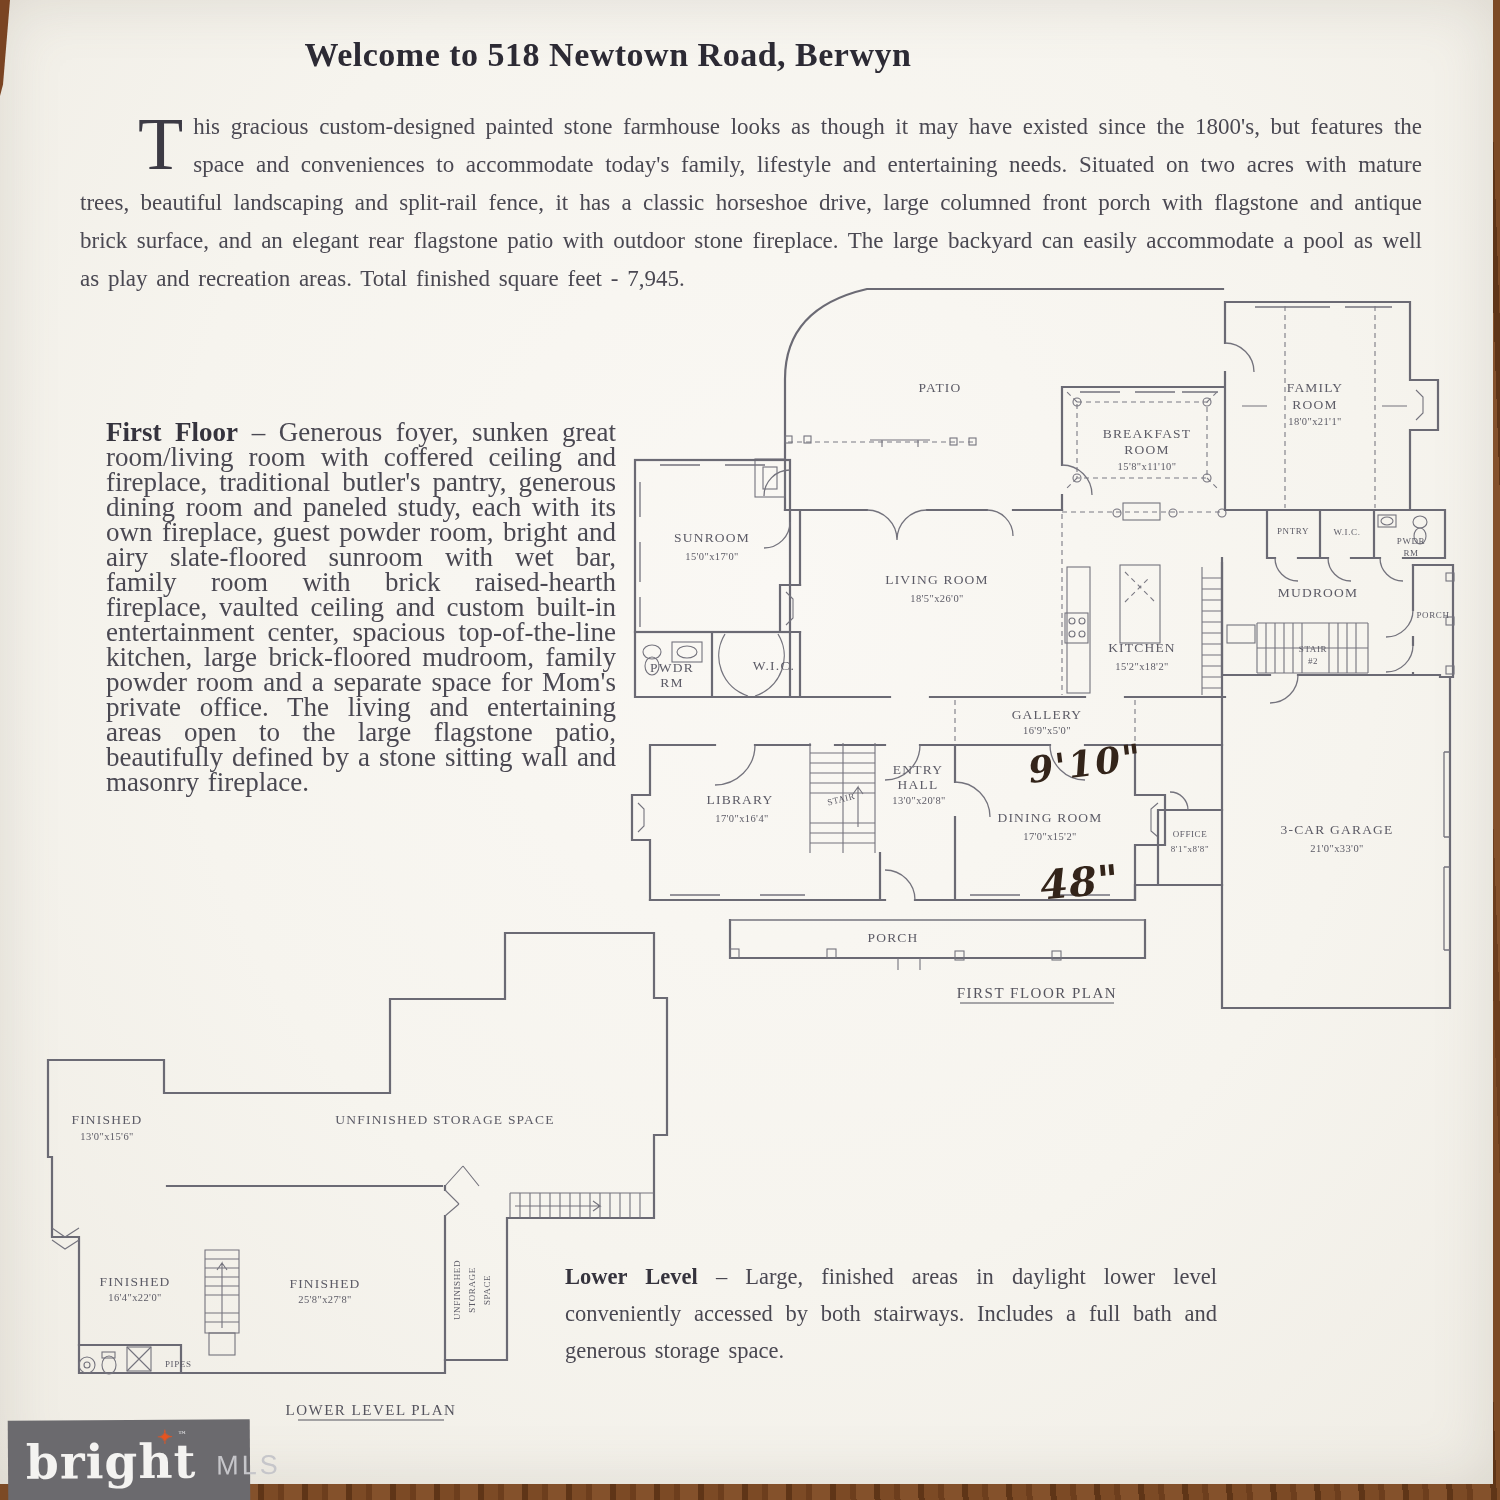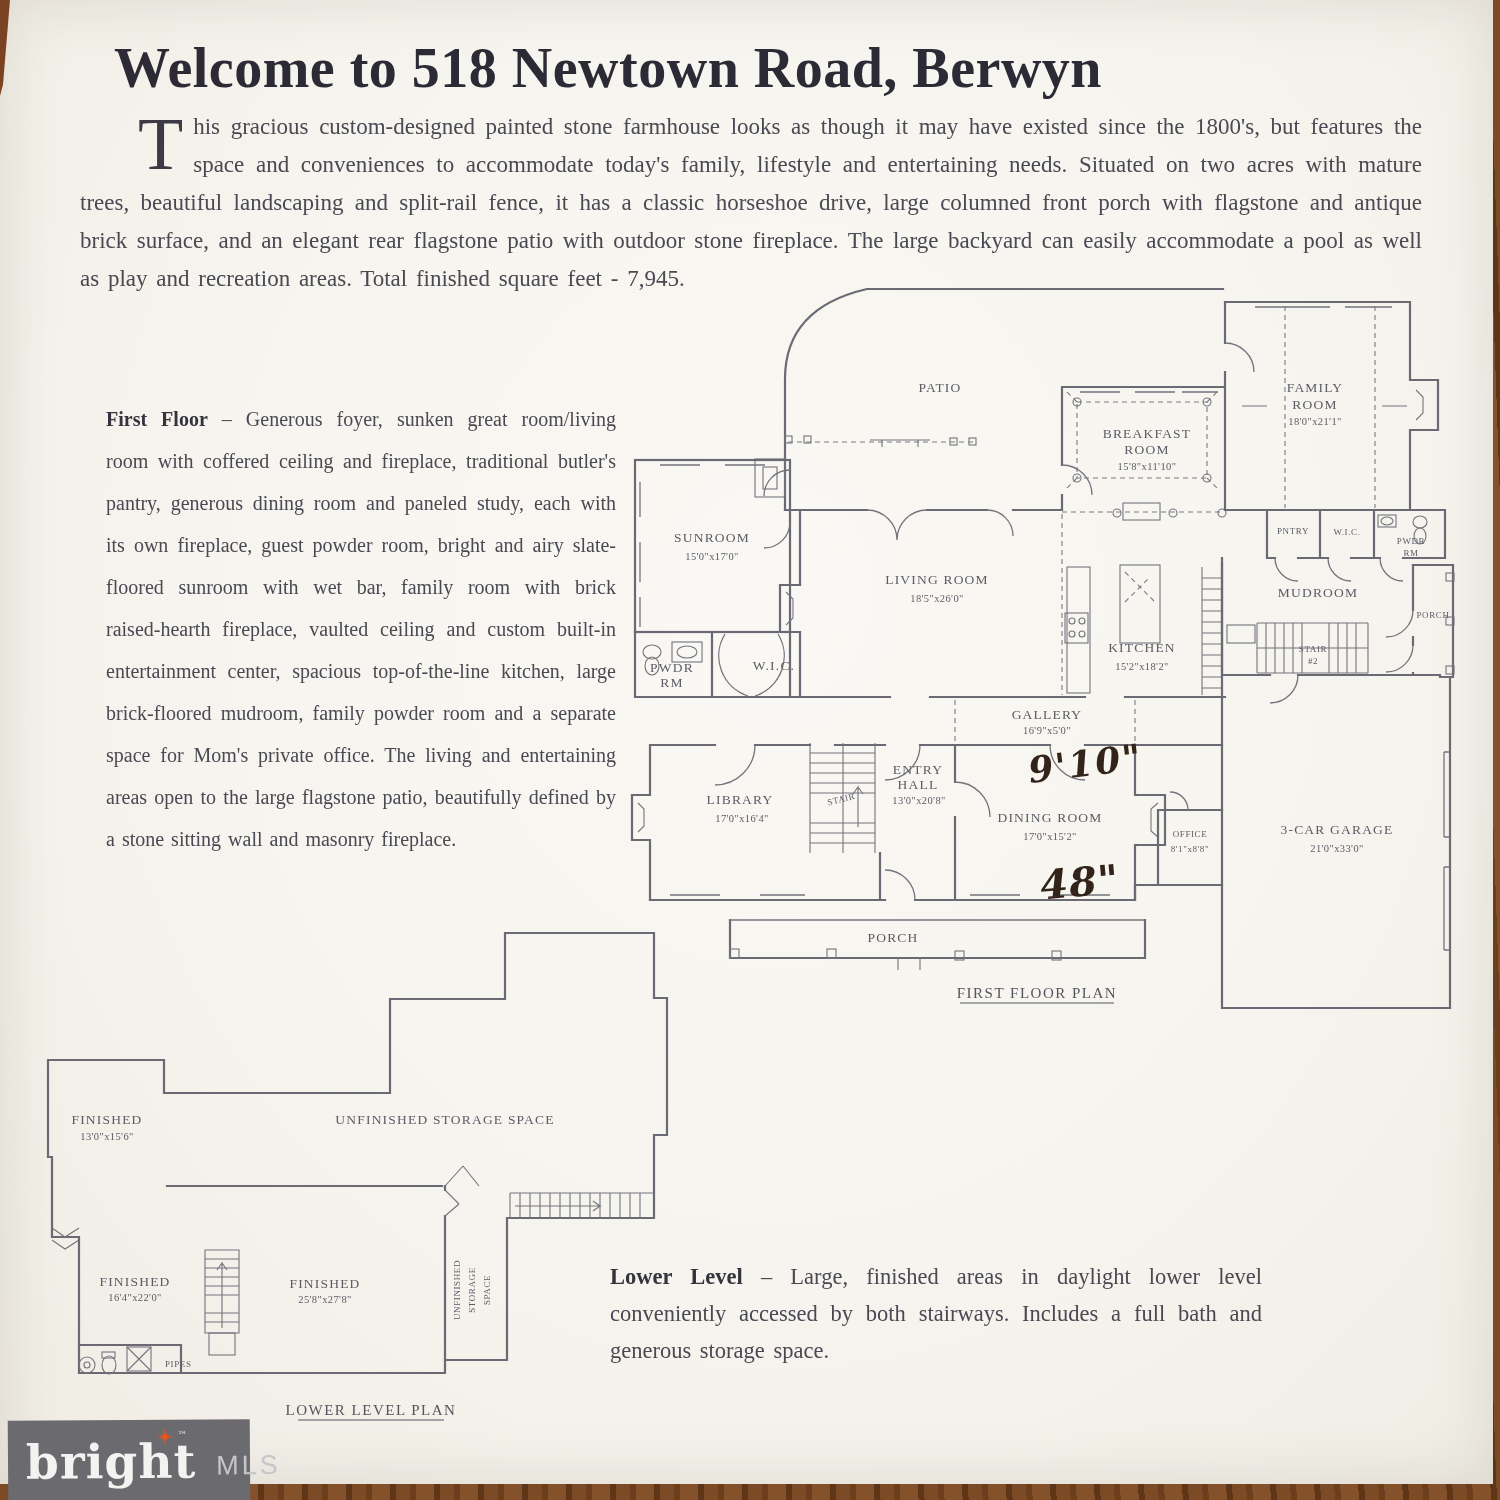--- a/index.html
+++ b/index.html
@@ -14,35 +14,35 @@
     background:radial-gradient(ellipse at 52% 40%, #faf8f4 0%, #f6f4ee 55%, #efece4 100%);
     box-shadow:inset 0 0 60px rgba(120,110,95,.18);
   }
   #corner-wedge{
     position:absolute;left:0;top:0;width:10px;height:96px;
     background:#7a4422;
     clip-path:polygon(0 0,100% 0,30% 88%,0 100%);
   }
   .title{
     position:absolute;left:0;top:36px;width:1216px;text-align:center;
-    font-size:56px;font-weight:bold;color:#2c2a34;letter-spacing:.5px;
+    font-size:34px;font-weight:bold;color:#2c2a34;letter-spacing:.5px;
   }
   .intro{
     position:absolute;left:80px;top:108px;width:1342px;
     font-size:23px;line-height:38px;color:#4a4852;text-align:justify;word-spacing:3px;
   }
   .dropcap{
     float:left;font-size:74px;line-height:60px;padding:6px 10px 0 58px;color:#3c3a44;
   }
   .para{
     position:absolute;color:#4a4852;text-align:justify;
   }
   .para b{color:#35333d;}
-  #first-floor-text{left:106px;top:398px;width:510px;font-size:20px;line-height:42px;word-spacing:2px;}
-  #lower-level-text{left:565px;top:1258px;width:652px;font-size:22.5px;line-height:37px;word-spacing:3px;margin-left:45px;}
+  #first-floor-text{left:106px;top:420px;width:510px;font-size:27px;line-height:25px;word-spacing:2px;}
+  #lower-level-text{left:565px;top:1258px;width:652px;font-size:22.5px;line-height:37px;word-spacing:3px;}
   svg{position:absolute;}
   svg text{fill:#5c5b66;font-family:"Liberation Serif","DejaVu Serif",serif;}
   .wall{stroke:#6b6a74;stroke-width:2.2;fill:none;stroke-linecap:square;}
   .wallth{stroke:#74737d;stroke-width:1.3;fill:none;}
   .dash{stroke:#7b7a84;stroke-width:1.1;fill:none;stroke-dasharray:5 4;}
   .fix{stroke:#74737d;stroke-width:1.1;fill:none;}
   .rlbl{font-size:13.5px;letter-spacing:1.2px;}
   .rdim{font-size:10.5px;letter-spacing:.4px;}
   .rsm{font-size:9px;letter-spacing:.6px;}
   .cap{font-size:15px;letter-spacing:1.5px;fill:#55545e;}

